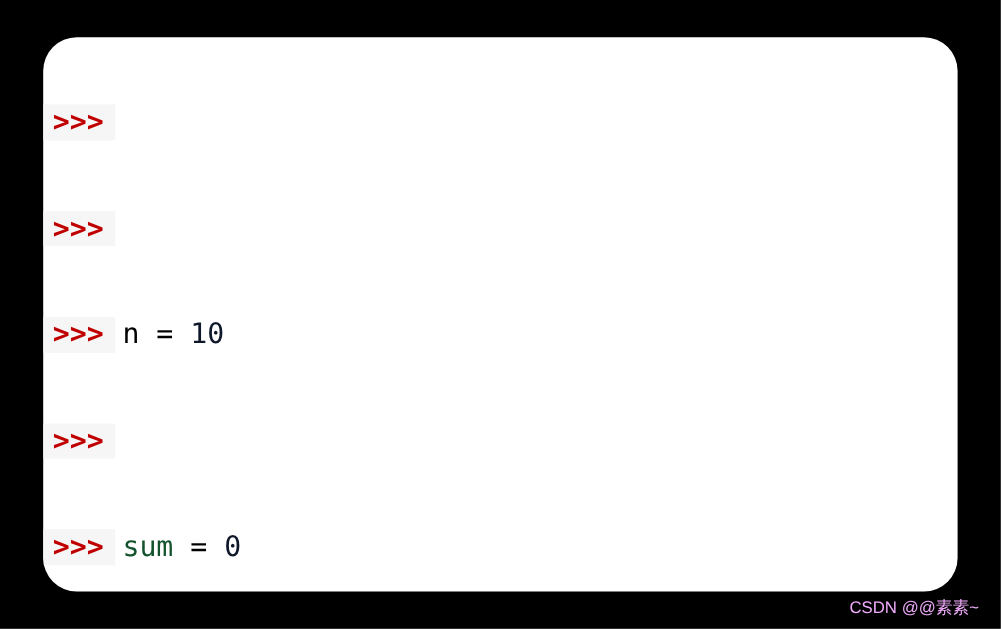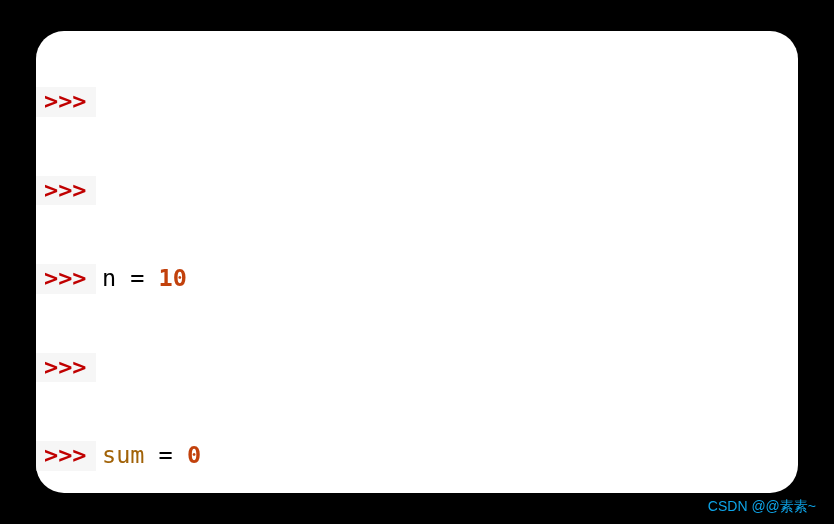--- a/index.html
+++ b/index.html
@@ -42,34 +42,34 @@
       padding-right: 4px;
       width: 60px;
     }
     .line {
       display: flex;
     }
     .code {
       padding-left: 6px;
     }
     .builtin {
-      color: #a16207;
+      color: #14532d;
     }
     .var {
       color: #000000;
     }
     .num {
-      color: #c2410c;
-      font-weight: 700;
+      color: #0f172a;
+      font-weight: 400;
     }
     .watermark {
       position: absolute;
       bottom: 8px;
       right: 18px;
-      color: #0ea5e9;
+      color: #f0abfc;
       font-size: 14px;
       font-family: sans-serif;
     }
   </style>
 </head>
 <body>
 
 <div class="terminal">
   <div class="content">
     <div class="line"><span class="gutter">&gt;&gt;&gt;</span><span class="code"></span></div>

